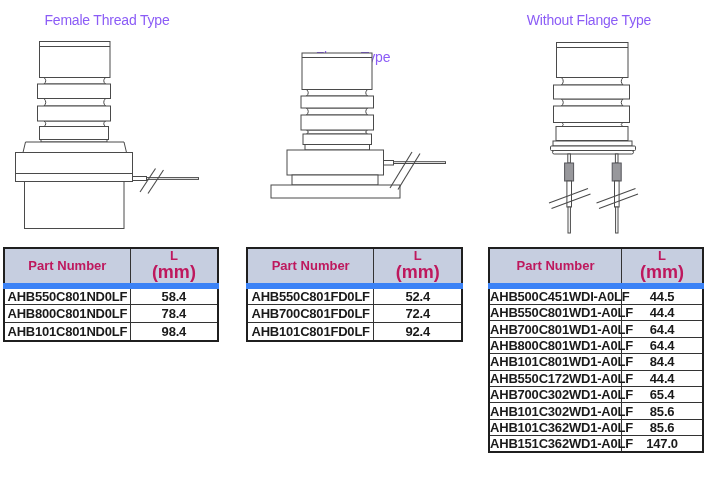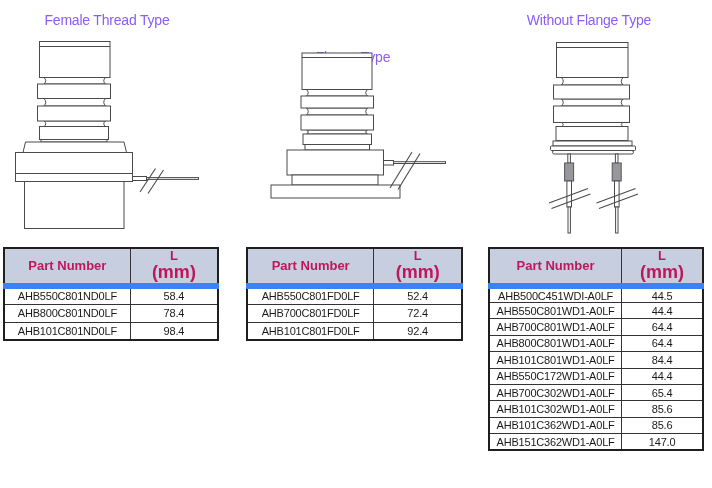--- a/index.html
+++ b/index.html
@@ -45,22 +45,22 @@
     background:#c6cee0;
     color:#be185d;
     font-weight:bold;
     font-size:13px;
     border-bottom:6px solid #3b82f6;
     height:37px;
     line-height:1.1;
   }
   .spec thead .l-unit { font-size:18px; }
   .spec td {
-    font-size:11px;
-    font-weight:normal;
+    font-size:13px;
+    font-weight:bold;
     color:#1a1a1a;
     letter-spacing:-0.2px;
     white-space:nowrap;
     margin-top:24px;
   }
   #table-1 tbody tr, #table-2 tbody tr { height:18px; }
   #table-3 tbody tr { height:16.4px; }
   col.part-col { width:59%; }
   col.l-col   { width:41%; }
   #table-3 col.part-col { width:62%; }

